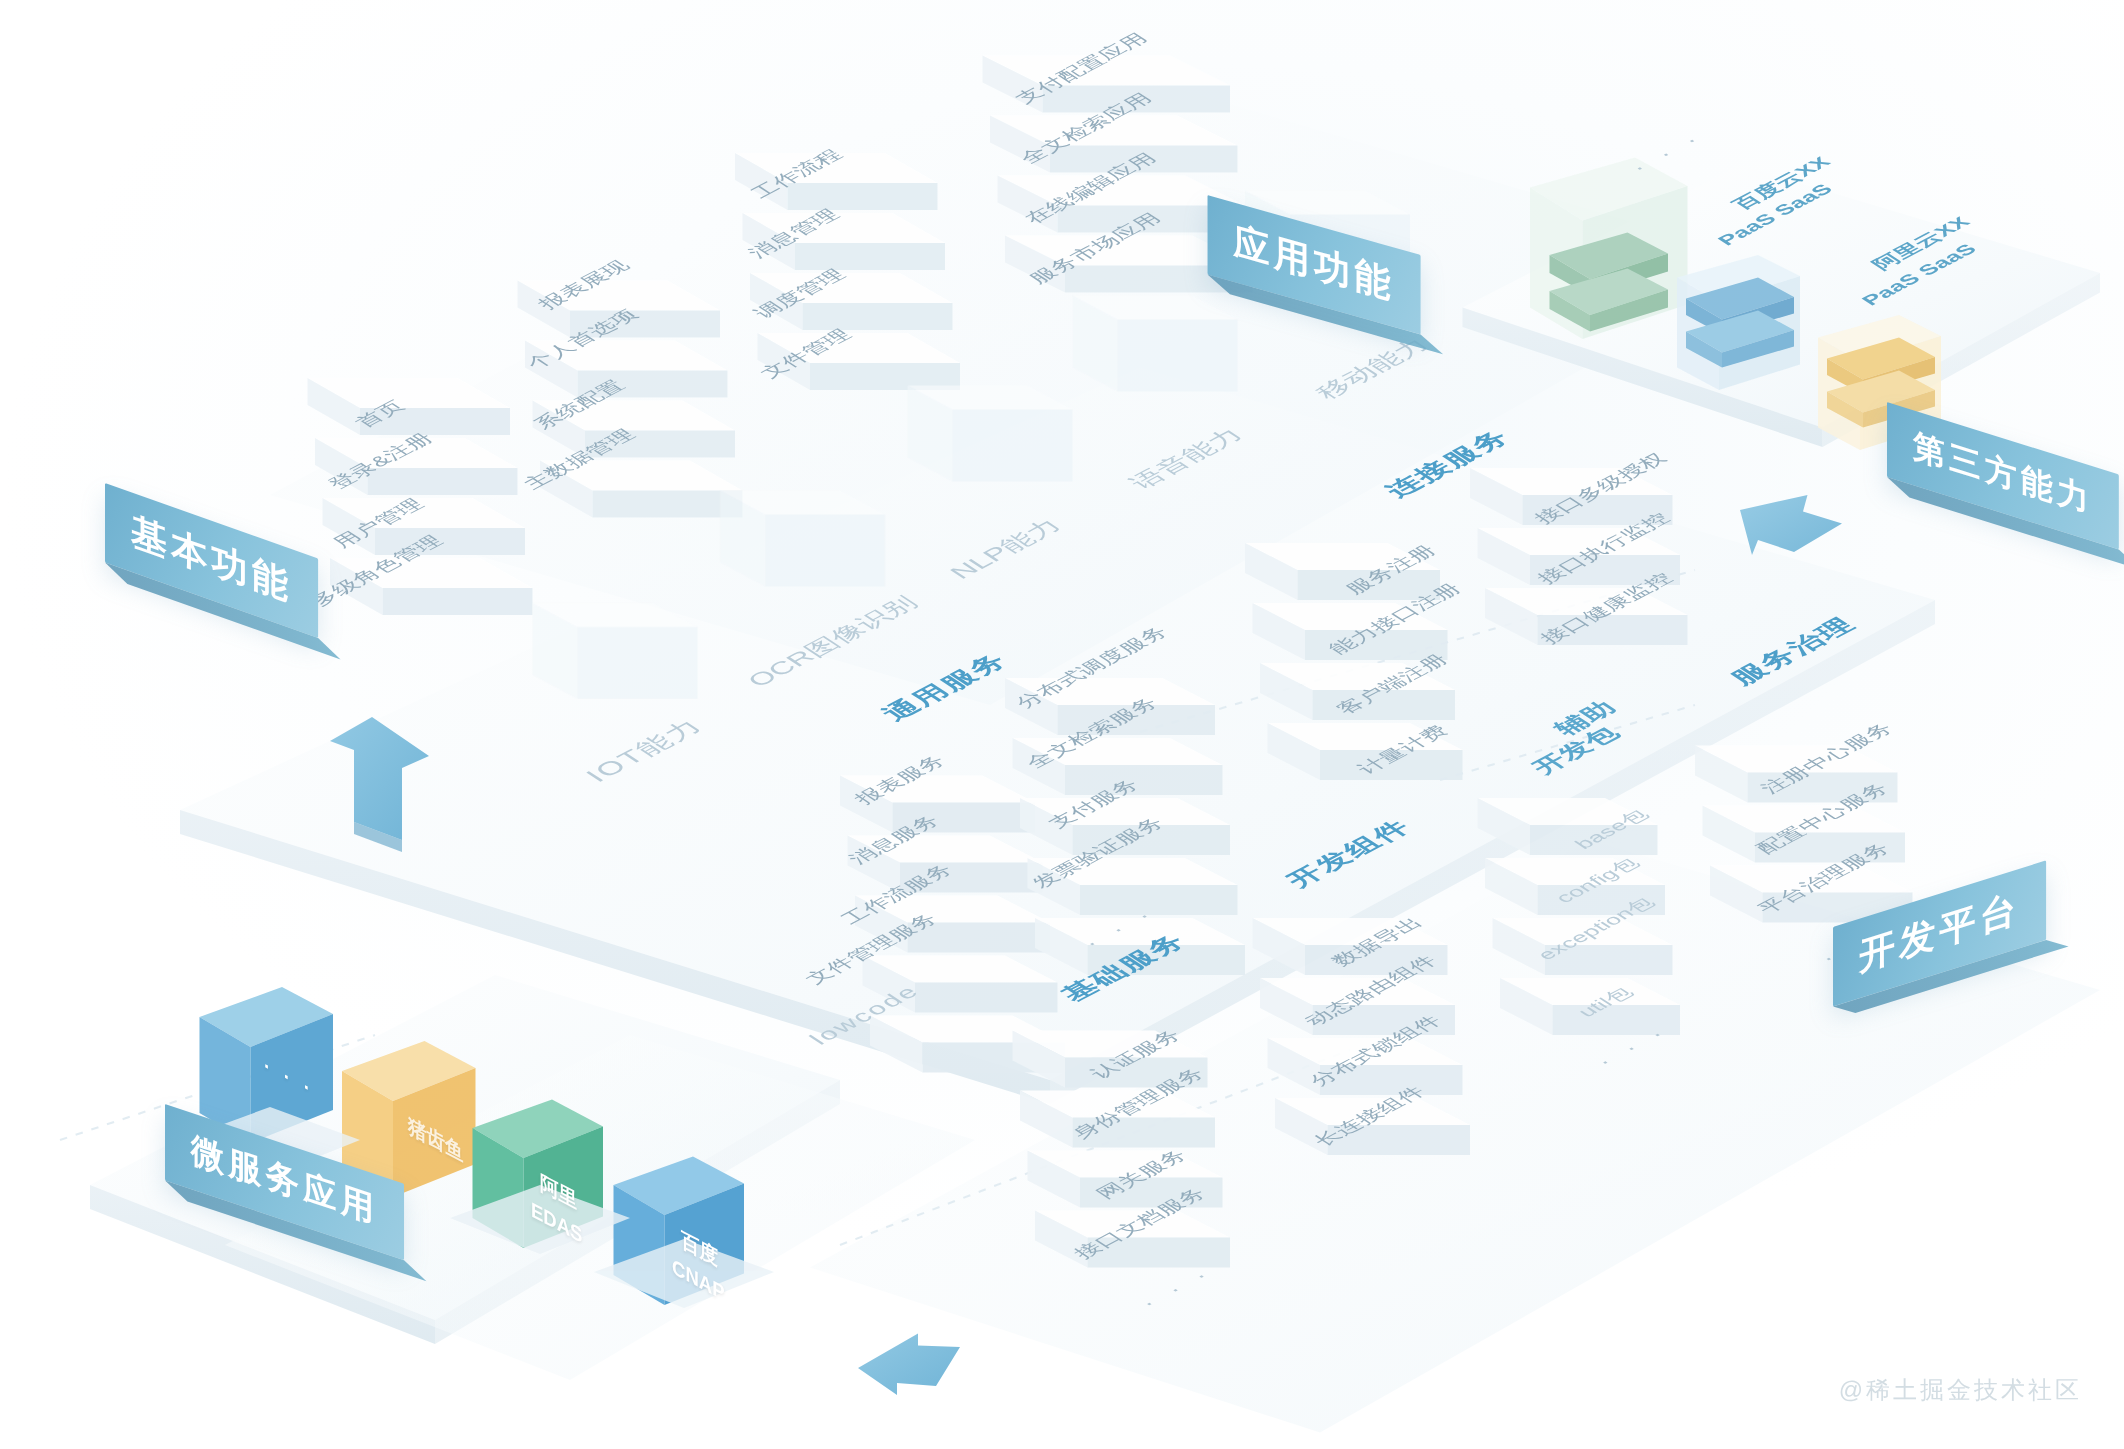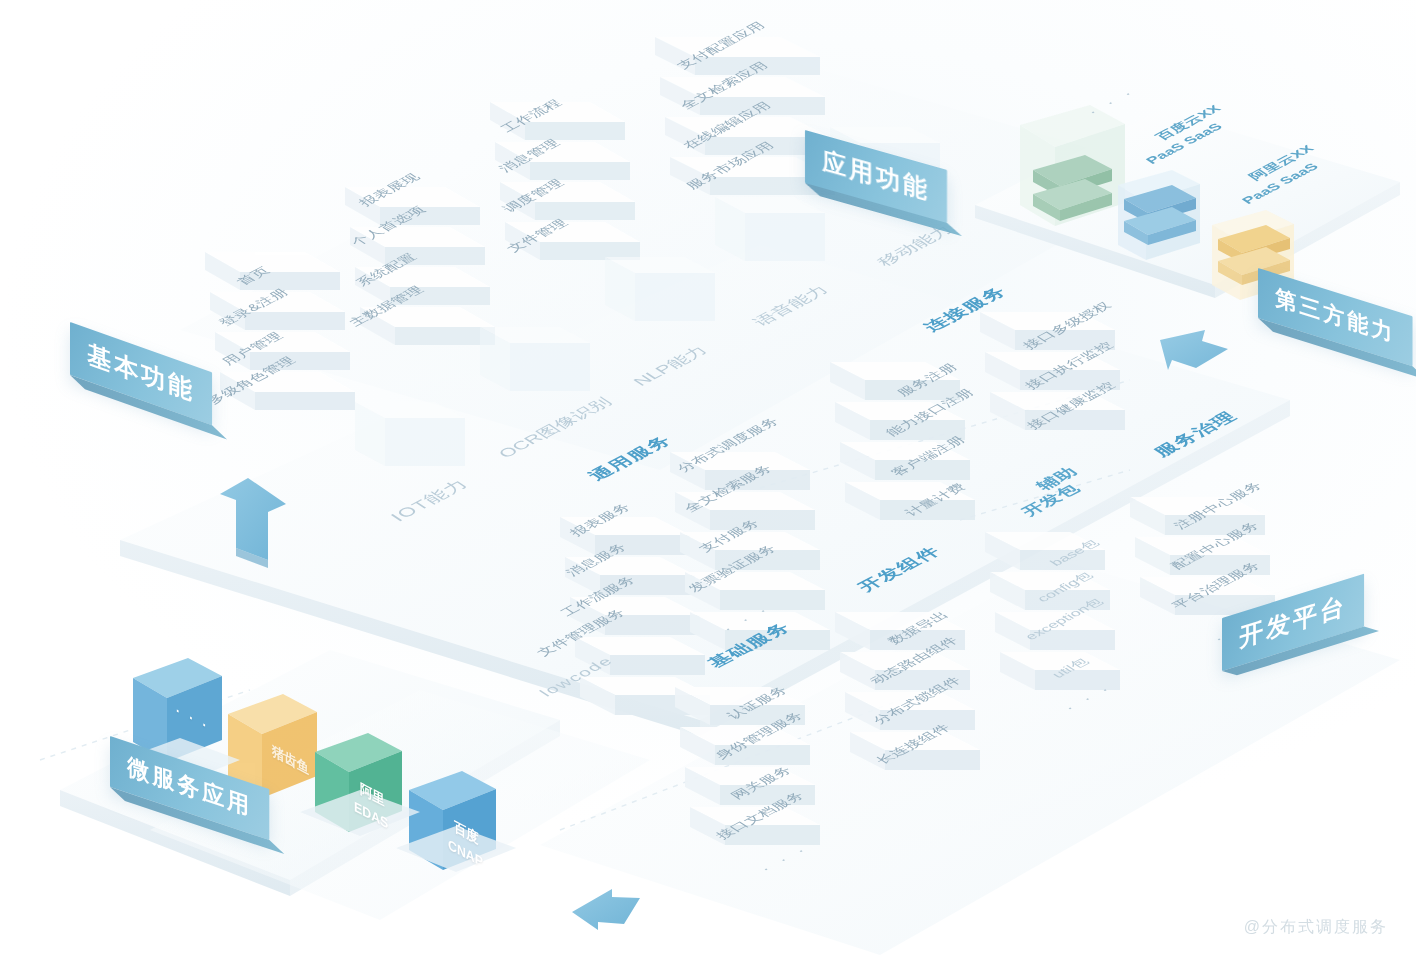--- a/index.html
+++ b/index.html
@@ -621,14 +621,14 @@
   <div class="badge" style="left:110px;top:736px;font-size:23px;transform:matrix(0.96,0.32,0,1,0,0);">
     <span>微服务应用</span>
     <i class="under"></i>
   </div>
 
   <div class="badge" style="left:1222px;top:618px;transform:matrix(0.96,-0.30,0,1,0,0);">
     <span>开发平台</span>
     <i class="under"></i>
   </div>
 
-  <div class="wm">@分布式调度服务</div>
+  <div class="wm">@稀土掘金技术社区</div>
 </div>
 
 </body></html>

